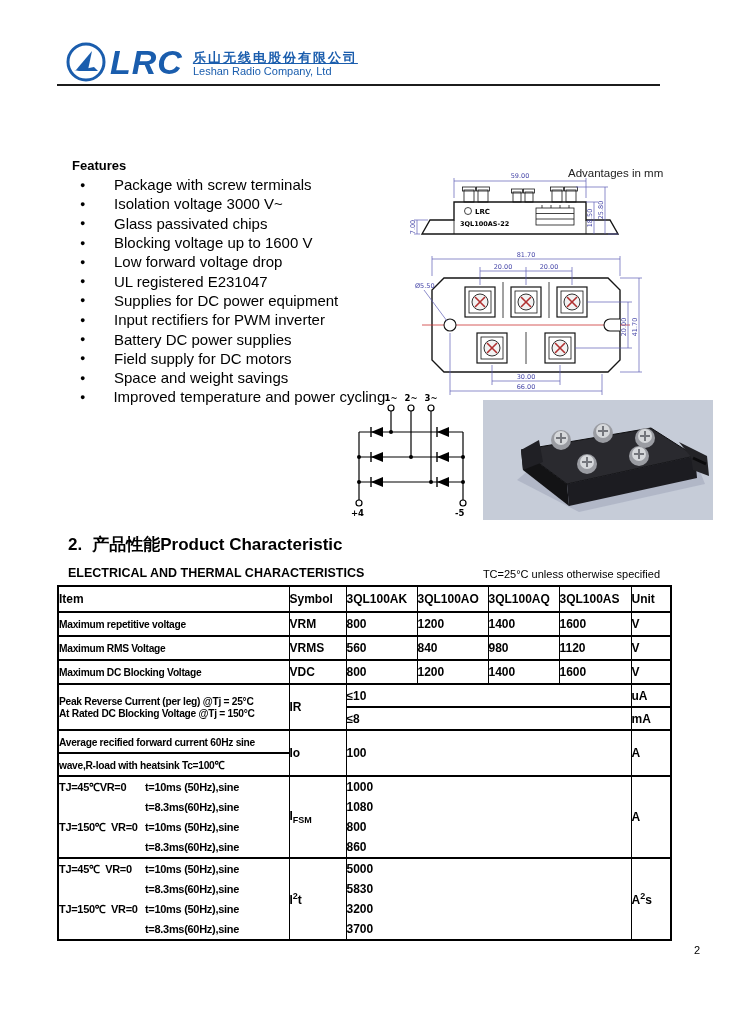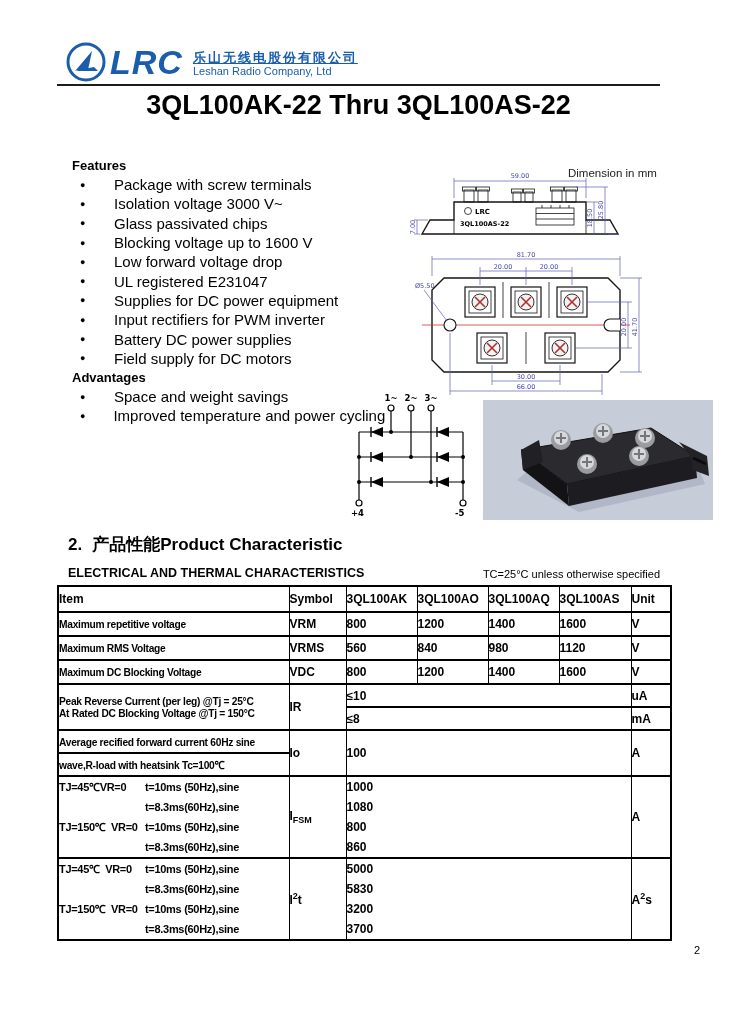--- a/index.html
+++ b/index.html
@@ -85,21 +85,20 @@
       <path d="M 10 31 L 34 31 L 30 27 Z" fill="#1a5dad"></path>
     </svg>
     <div class="brand-text">LRC</div>
     <div class="company-block">
       <div class="company-cn">乐山无线电股份有限公司</div>
       <div class="company-en">Leshan Radio Company, Ltd</div>
     </div>
   </div>
   <div class="header-rule"></div>
 
-  <div class="doc-title">3QL100AK-22 Thru 3QL100AS-22</div>
 
 
   <div class="lists">
     <div class="list-heading">Features</div>
     <div class="bullet-item">
         <span class="btxt">Package with screw terminals</span>
       </div>
     <div class="bullet-item">
         <span class="btxt">Isolation voltage 3000 V~</span>
       </div>
@@ -120,30 +119,29 @@
       </div>
     <div class="bullet-item">
         <span class="btxt">Input rectifiers for PWM inverter</span>
       </div>
     <div class="bullet-item">
         <span class="btxt">Battery DC power supplies</span>
       </div>
     <div class="bullet-item">
         <span class="btxt">Field supply for DC motors</span>
       </div>
-    <div class="list-heading">Advantages</div>
     <div class="bullet-item">
         <span class="btxt">Space and weight savings</span>
       </div>
     <div class="bullet-item">
         <span class="btxt">Improved temperature and power cycling</span>
       </div>
   </div>
 
-  <div class="dims-note">Dimension in mm</div>
+  <div class="dims-note">Advantages in mm</div>
 
   <svg class="side-view" width="215" height="80" viewBox="-10 0 215 80">
     <g>
       <polygon class="partline" points="4,64 12,50 36,50 36,32 168,32 168,50 192,50 200,64"></polygon>
       <line class="thinpart" x1="36" y1="50" x2="36" y2="64"></line>
       <line class="thinpart" x1="168" y1="50" x2="168" y2="64"></line>
 
       <g class="thinpart">
         <rect x="46" y="20" width="10" height="12"></rect>
           <rect x="44.5" y="17" width="13" height="4"></rect>

